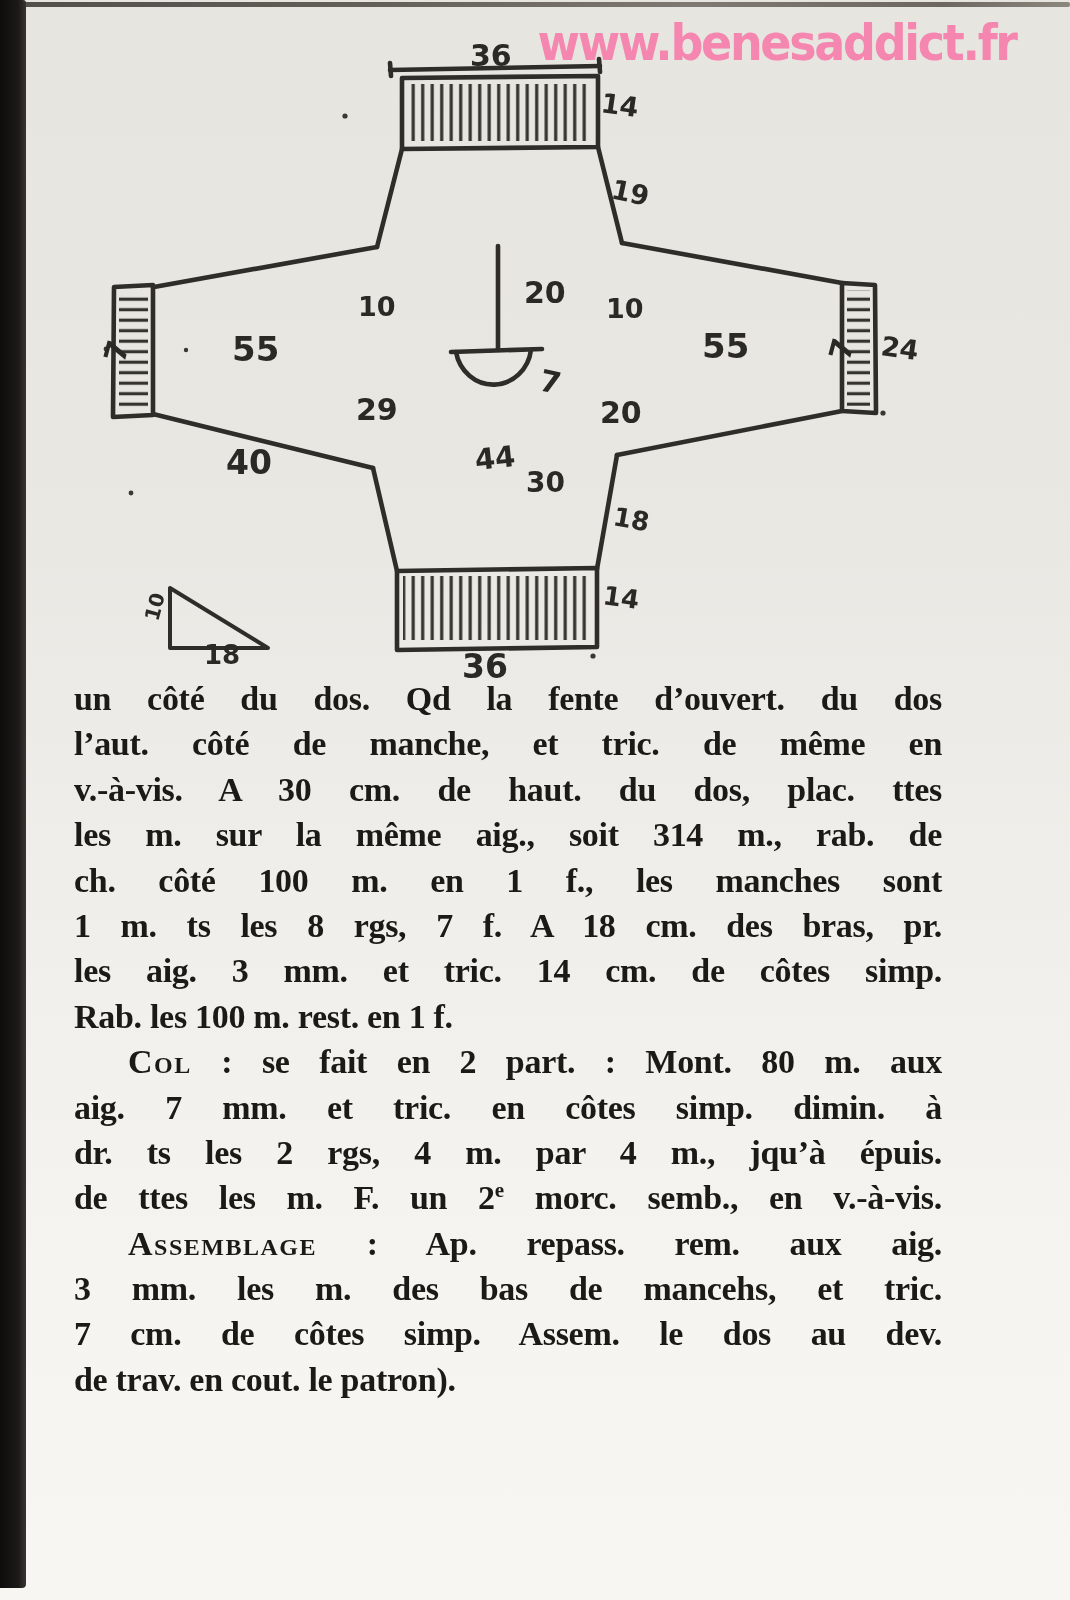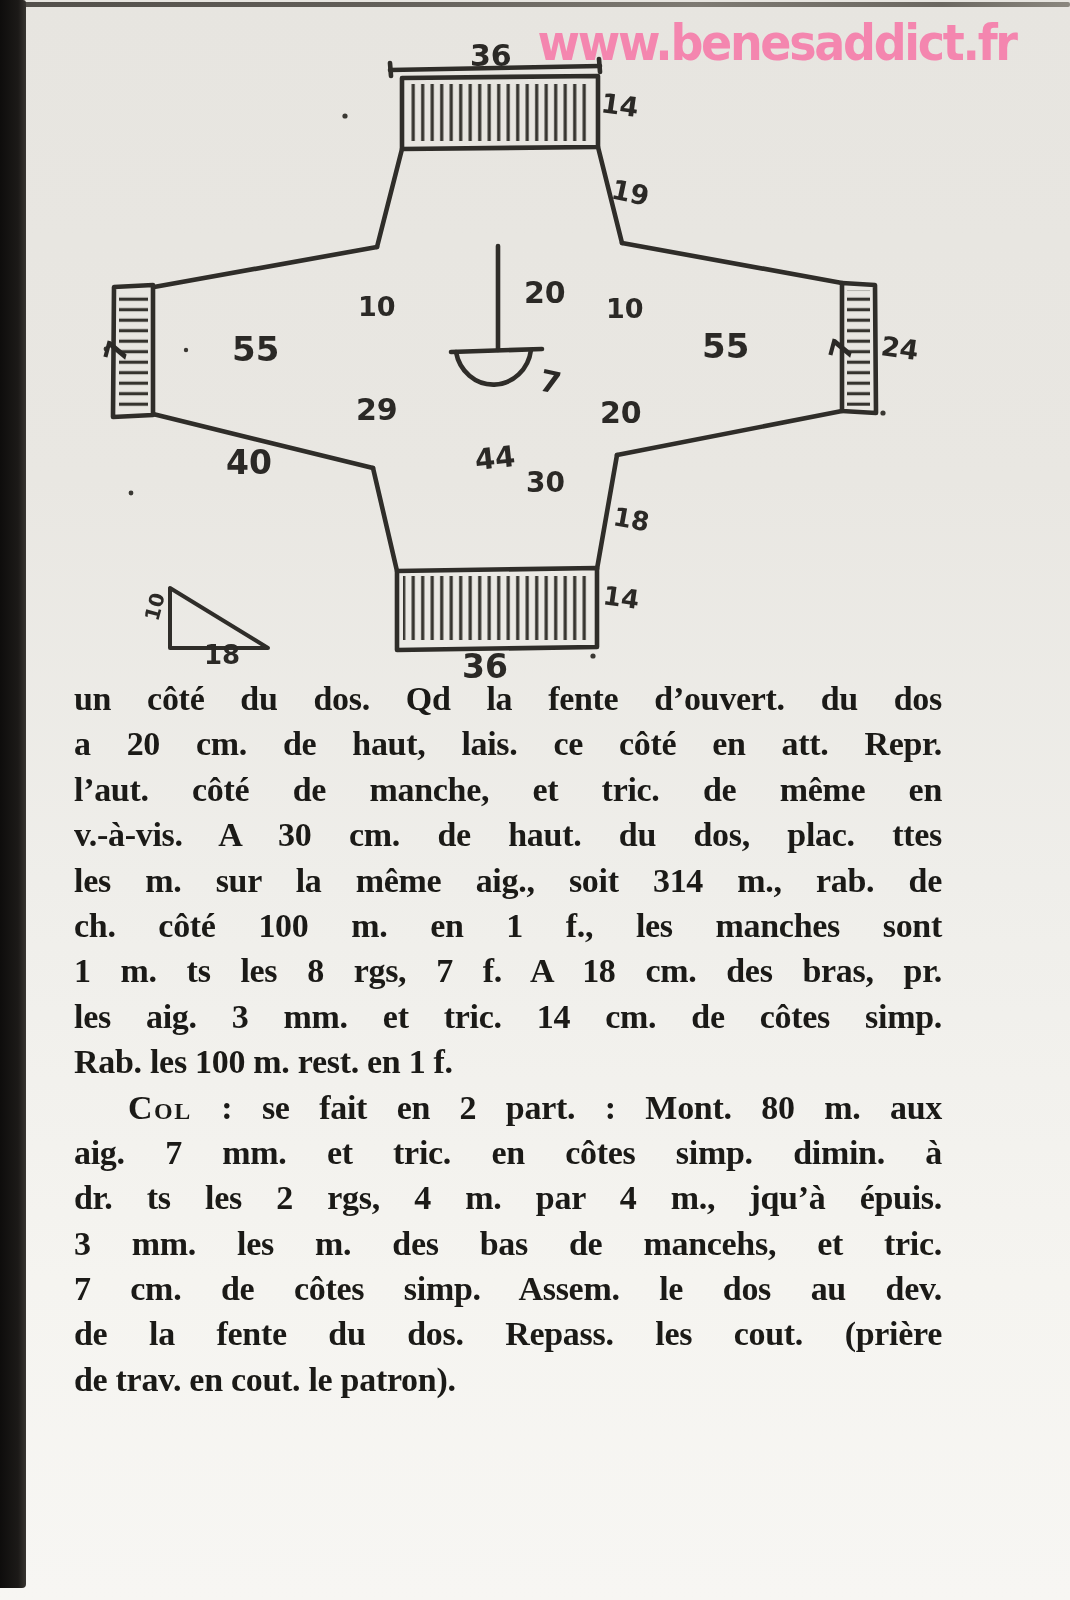--- a/index.html
+++ b/index.html
@@ -129,30 +129,30 @@
     <text x="526" y="492" font-size="28">30</text>
     <text x="612" y="525" font-size="26" transform="rotate(10 612 525)">18</text>
     <text x="602" y="604" font-size="26" transform="rotate(8 602 604)">14</text>
     <text x="462" y="678" font-size="33">36</text>
     <text transform="translate(158,622) rotate(-75)" font-size="20">10</text>
     <text x="204" y="664" font-size="26">18</text>
   </svg>
 
   <div class="bodytext">
     <div class="ln">un côté du dos. Qd la fente d’ouvert. du dos</div>
-    <div class="ln">a 20 cm. de haut, lais. ce côté en att. Repr.</div>
     <div class="ln">l’aut. côté de manche, et tric. de même en</div>
     <div class="ln">v.-à-vis. A 30 cm. de haut. du dos, plac. ttes</div>
     <div class="ln">les m. sur la même aig., soit 314 m., rab. de</div>
     <div class="ln">ch. côté 100 m. en 1 f., les manches sont</div>
     <div class="ln">1 m. ts les 8 rgs, 7 f. A 18 cm. des bras, pr.</div>
     <div class="ln">les aig. 3 mm. et tric. 14 cm. de côtes simp.</div>
     <div class="ln short">Rab. les 100 m. rest. en 1 f.</div>
     <div class="ln indent"><span class="sc">Col</span><span> : se fait en 2 part. : Mont. 80 m. aux</span></div>
     <div class="ln">aig. 7 mm. et tric. en côtes simp. dimin. à</div>
     <div class="ln">dr. ts les 2 rgs, 4 m. par 4 m., jqu’à épuis.</div>
+    <div class="ln"><span>de ttes les m. F. un 2</span><sup>e</sup><span> morc. semb., en v.-à-vis.</span></div>
+    <div class="ln indent"><span class="sc">Assemblage</span><span> : Ap. repass. rem. aux aig.</span></div>
     <div class="ln">3 mm. les m. des bas de mancehs, et tric.</div>
     <div class="ln">7 cm. de côtes simp. Assem. le dos au dev.</div>
-    <div class="ln">de la fente du dos. Repass. les cout. (prière</div>
     <div class="ln short">de trav. en cout. le patron).</div>
   </div>
 
 </div>
 
 </body></html>

